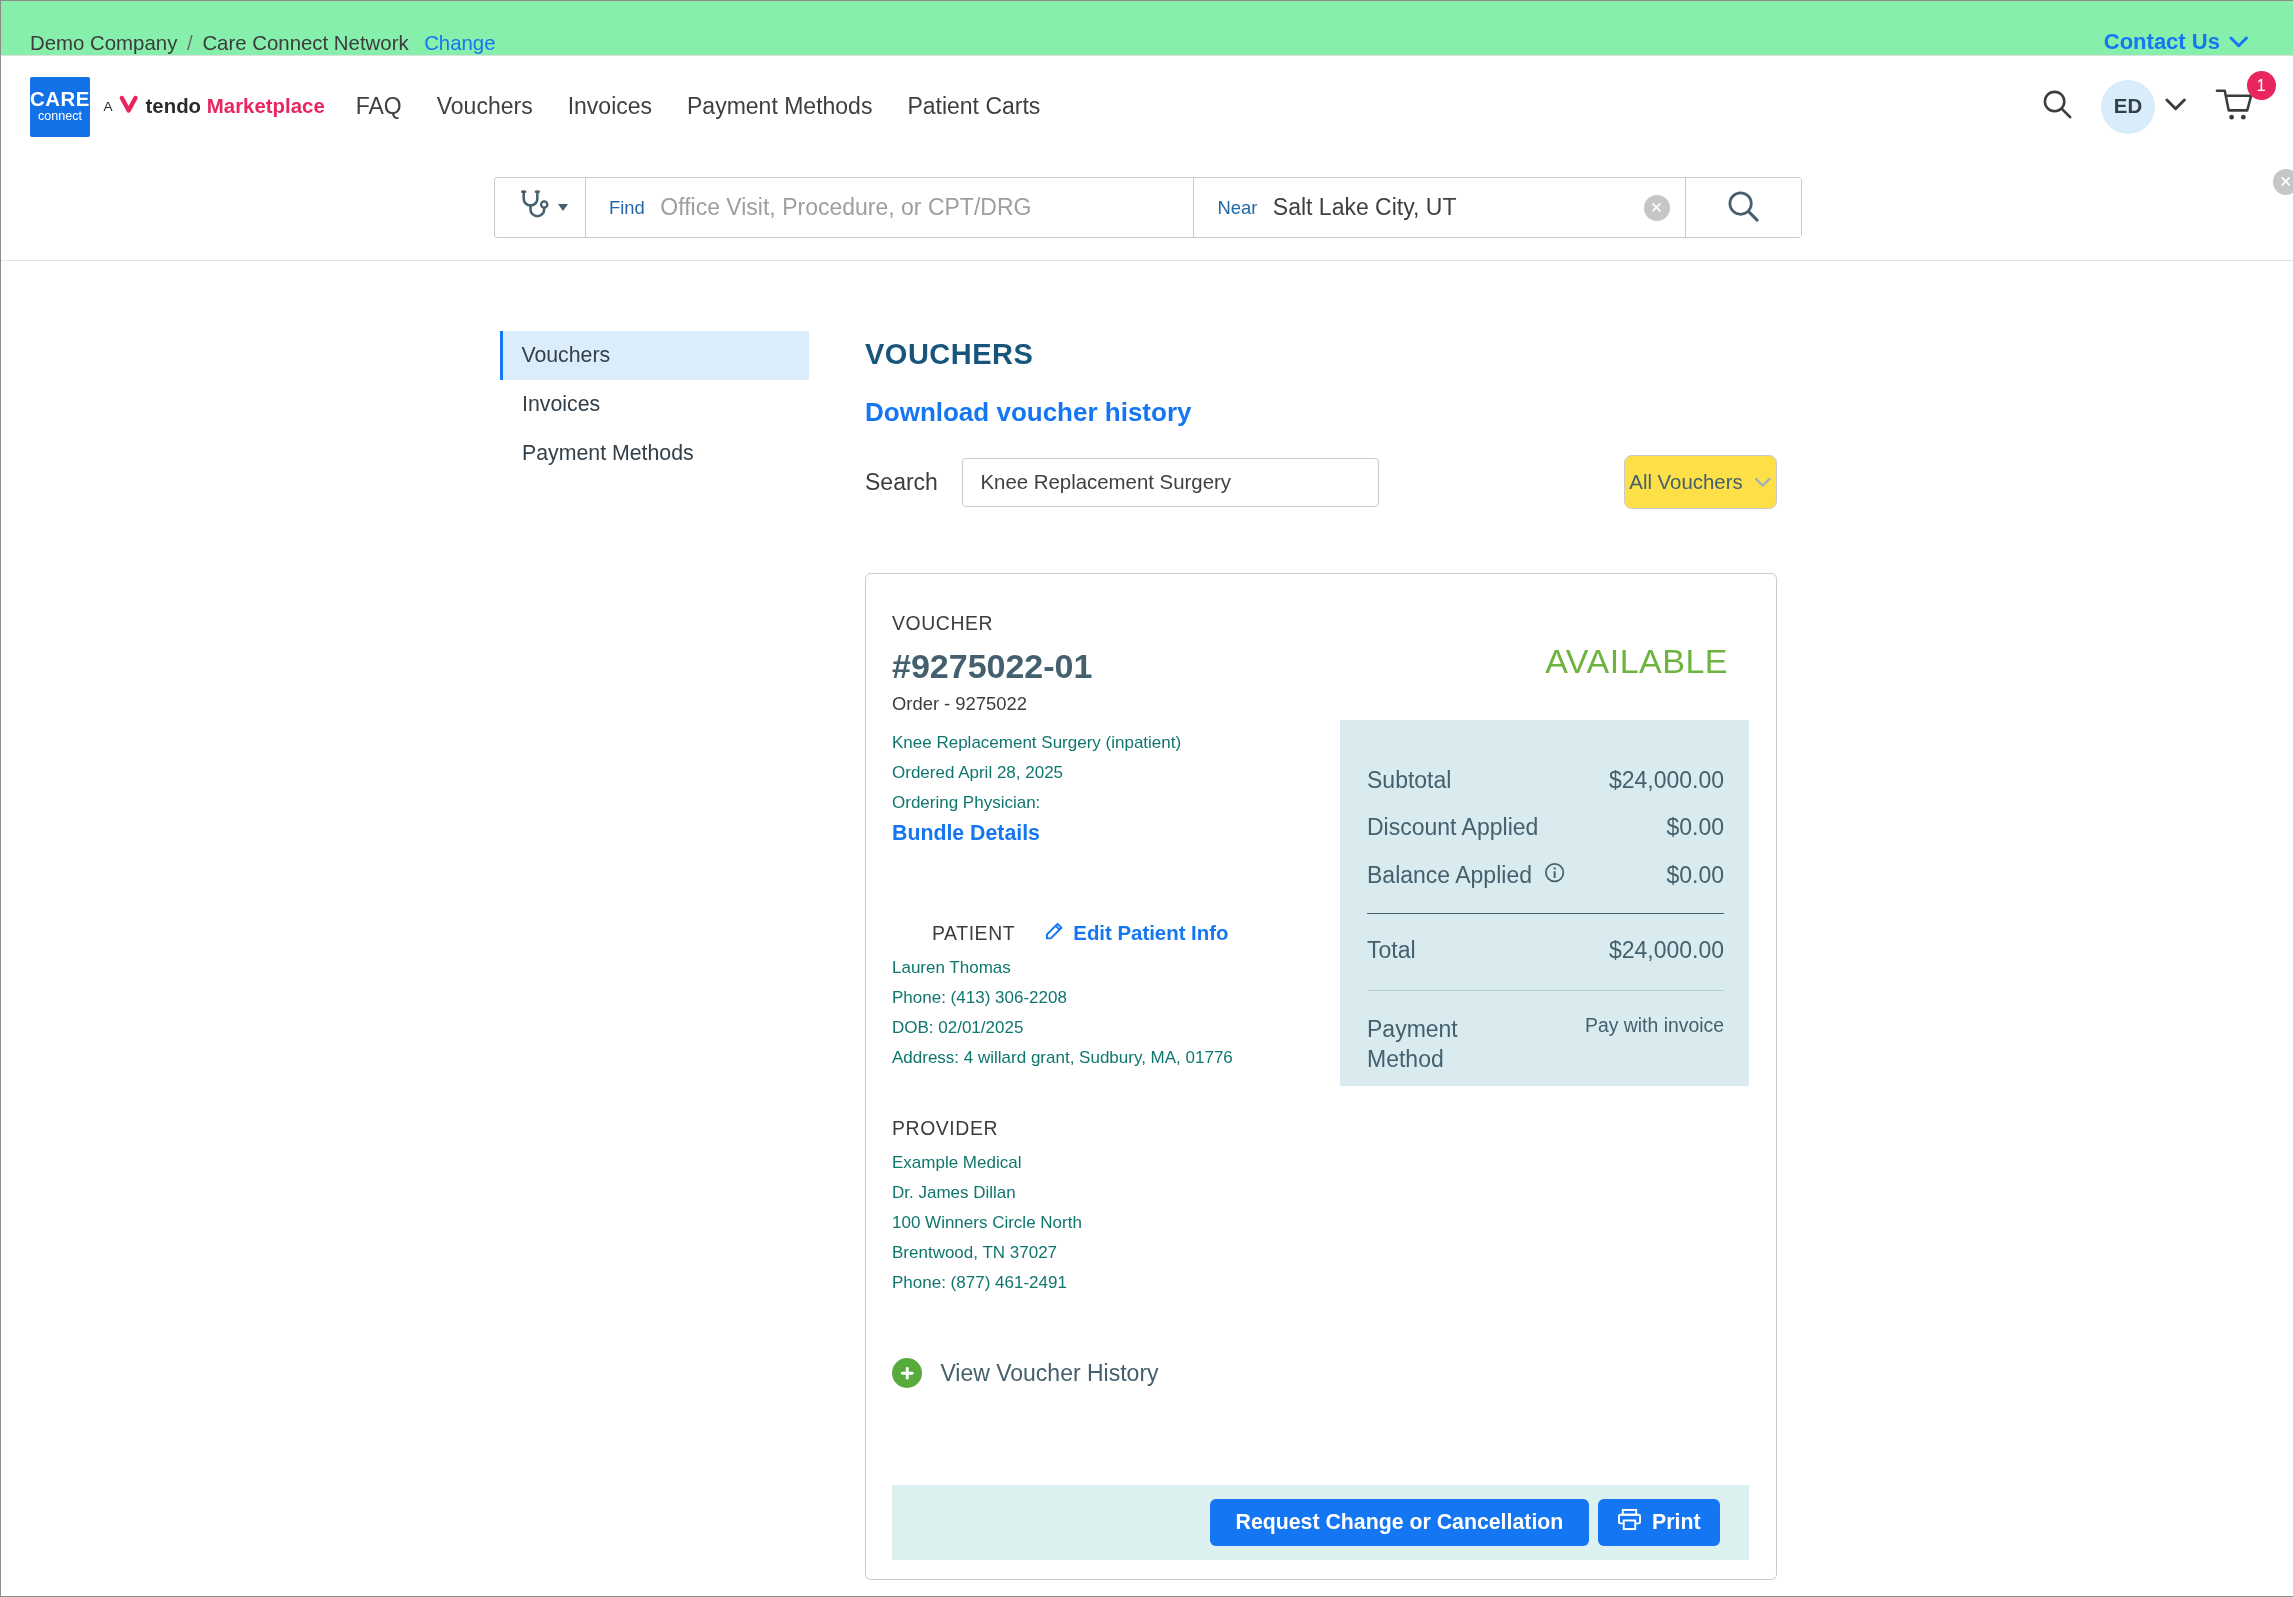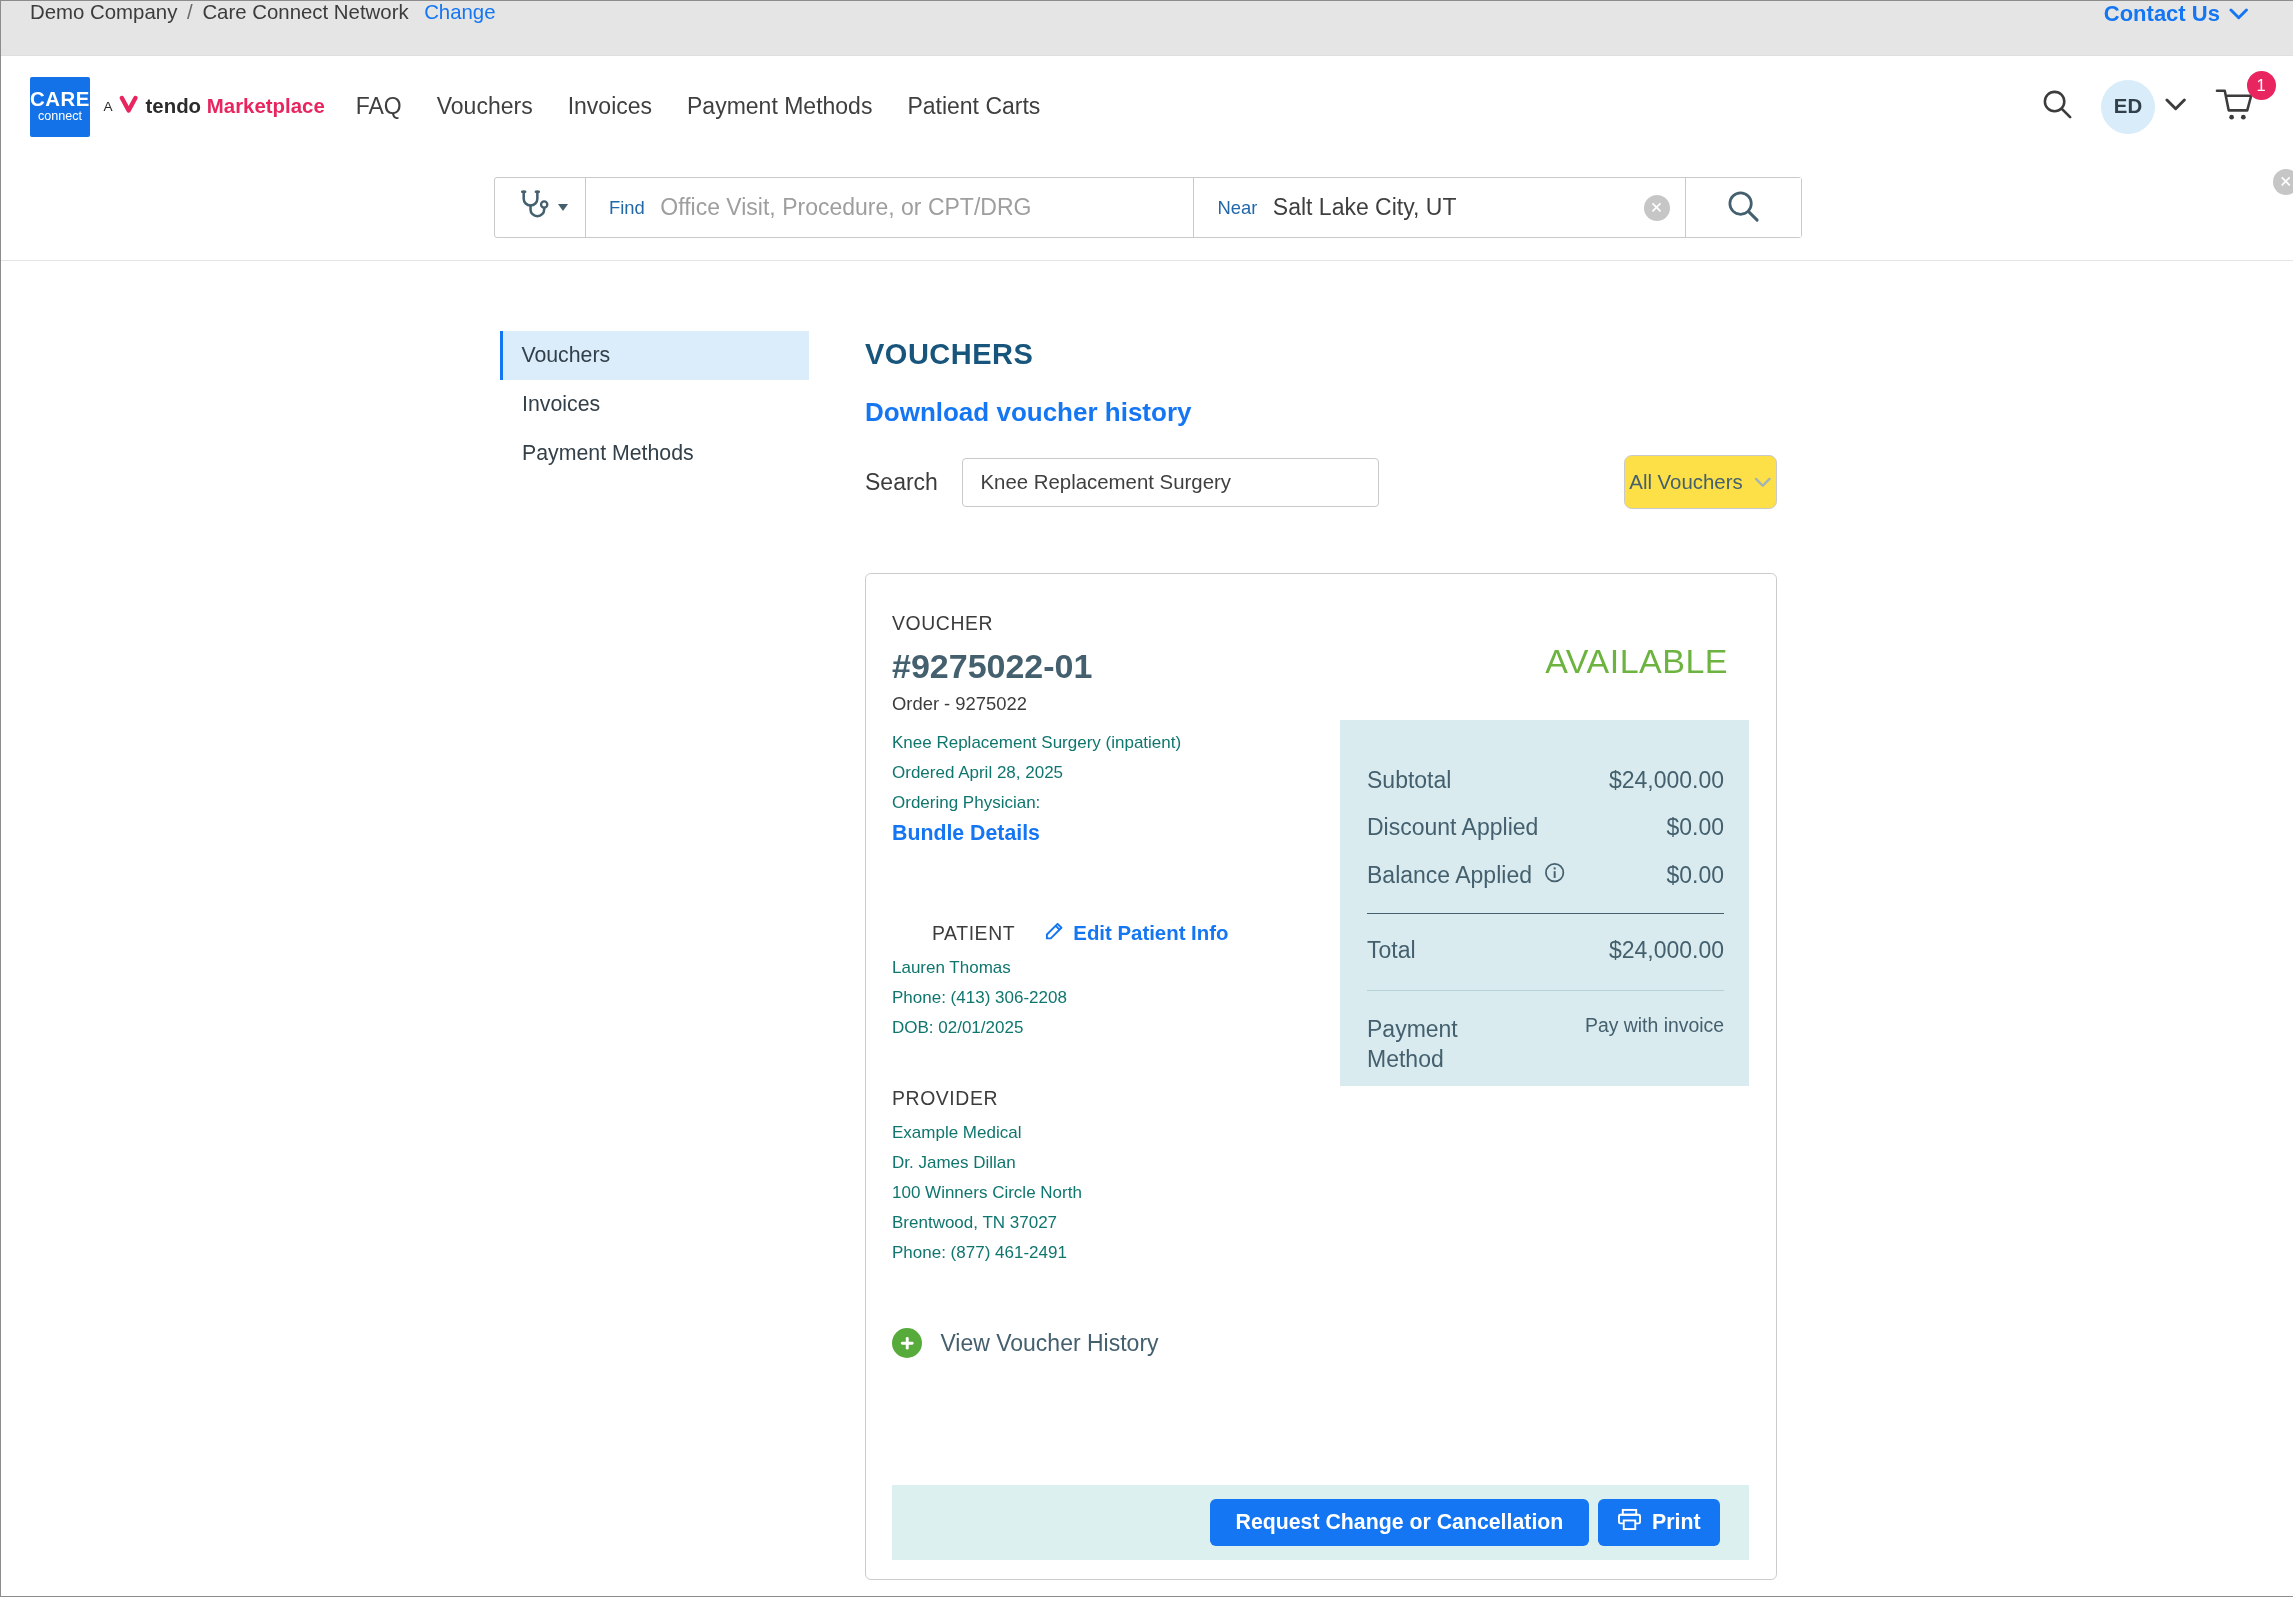--- a/index.html
+++ b/index.html
@@ -2,22 +2,22 @@
 <html><head>
 <meta charset="utf-8">
 <style>
   * { margin:0; padding:0; box-sizing:border-box; }
   html,body { background:#fff; }
   body { font-family:"Liberation Sans", sans-serif; }
   .page{ position:relative; width:2294px; height:1597px; background:#fff;
          border:1.9px solid #8c8c8c; overflow:hidden; }
 
   
-  .top-bar{ height:55px; background:#e5e5e5; border-bottom:1px solid #DFDFDF;
-            display:flex; align-items:flex-start; padding:0 45px 0 29px; }
+  .top-bar{ height:55px; background:#86efac; border-bottom:1px solid #DFDFDF;
+            display:flex; align-items:flex-end; padding:0 45px 0 29px; }
   .breadcrumb{ display:flex; align-items:center; gap:9.7px; font-size:20.4px; color:#3C3C3C; }
   .breadcrumb .sep{ color:#6B6B6B; }
   .link{ color:#1476F2; text-decoration:none; cursor:pointer; }
   .change-link{ margin-left:5.8px; font-size:20.4px; }
   .contact{ margin-left:auto; display:flex; align-items:center; gap:8.7px;
             font-size:22px; font-weight:600; color:#1476F2; }
 
   
   .header{ height:101px; background:#fff; display:flex; align-items:center; padding:0 33px 0 29px; }
   .logo{ width:60px; height:60px; background:#1472E8; border-radius:1.9px; color:#fff;
@@ -279,20 +279,21 @@
                     <line x1="12" y1="6" x2="16" y2="10" stroke="#1476F2" stroke-width="2"></line>
                   </svg>
               </span>
               <span>Edit Patient Info</span>
             </a>
           </div>
           <div class="info-lines">
             <div class="slate">Lauren Thomas</div>
             <div class="slate">Phone: (413) 306-2208</div>
             <div class="slate">DOB: 02/01/2025</div>
+            <div class="slate">Address: 4 willard grant, Sudbury, MA, 01776</div>
           </div>
 
           <div class="sec-label provider-label">PROVIDER</div>
           <div class="info-lines provider-lines">
             <div class="slate">Example Medical</div>
             <div class="slate">Dr. James Dillan</div>
             <div class="slate">100 Winners Circle North</div>
             <div class="slate">Brentwood, TN 37027</div>
             <div class="slate">Phone: (877) 461-2491</div>
           </div>

